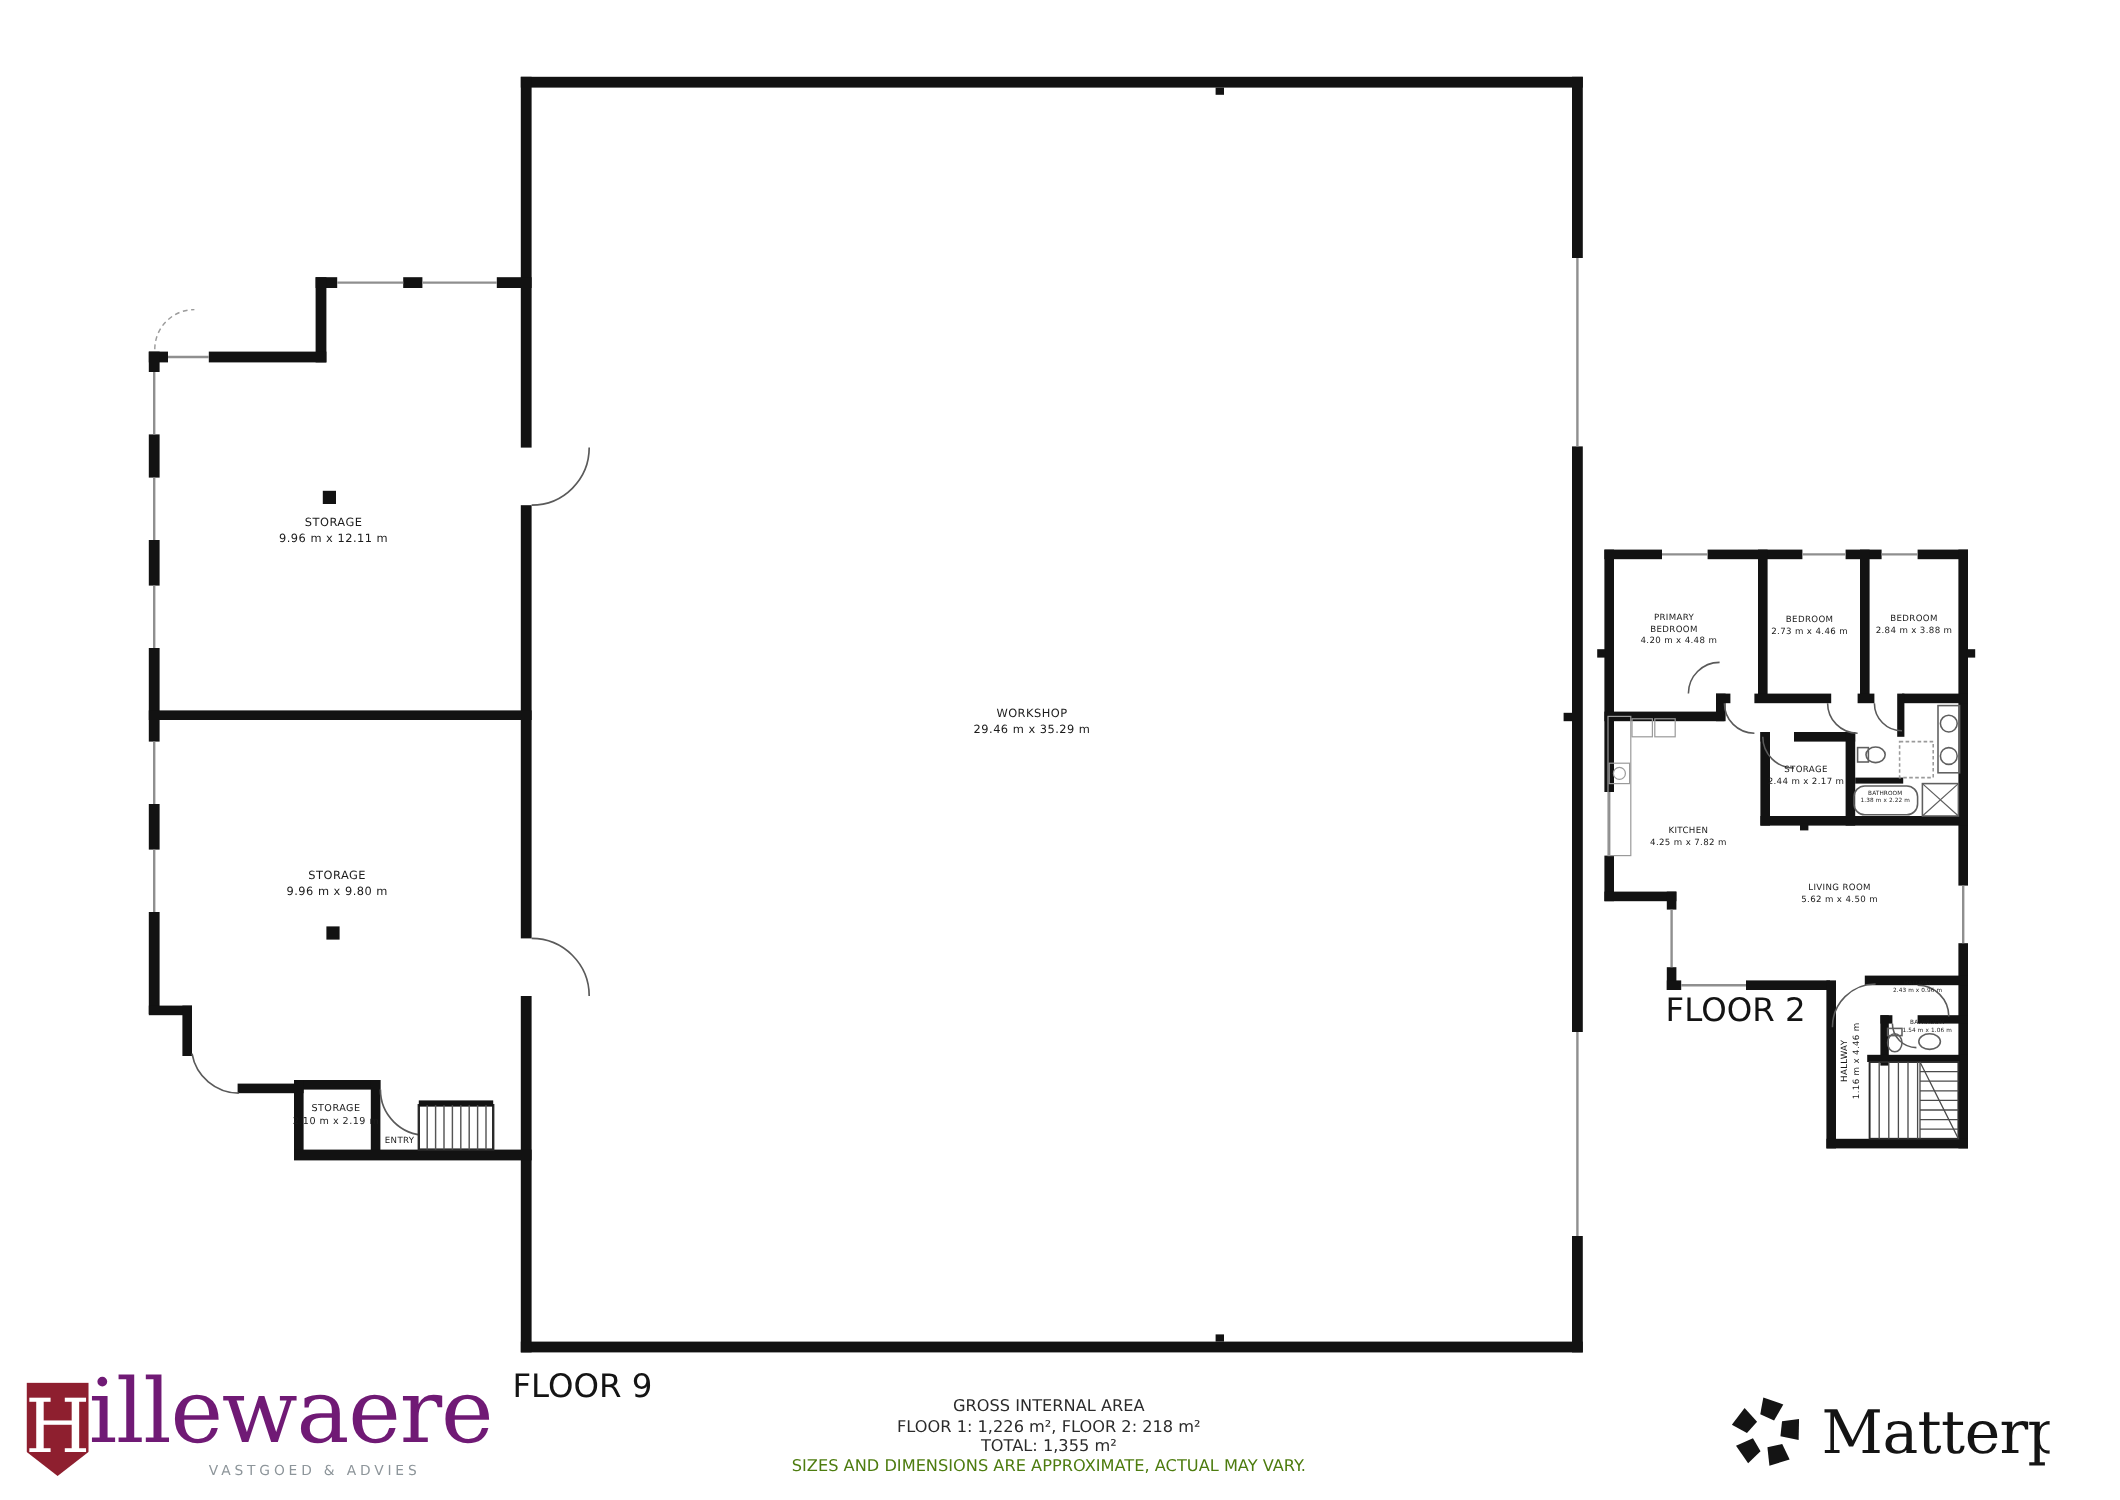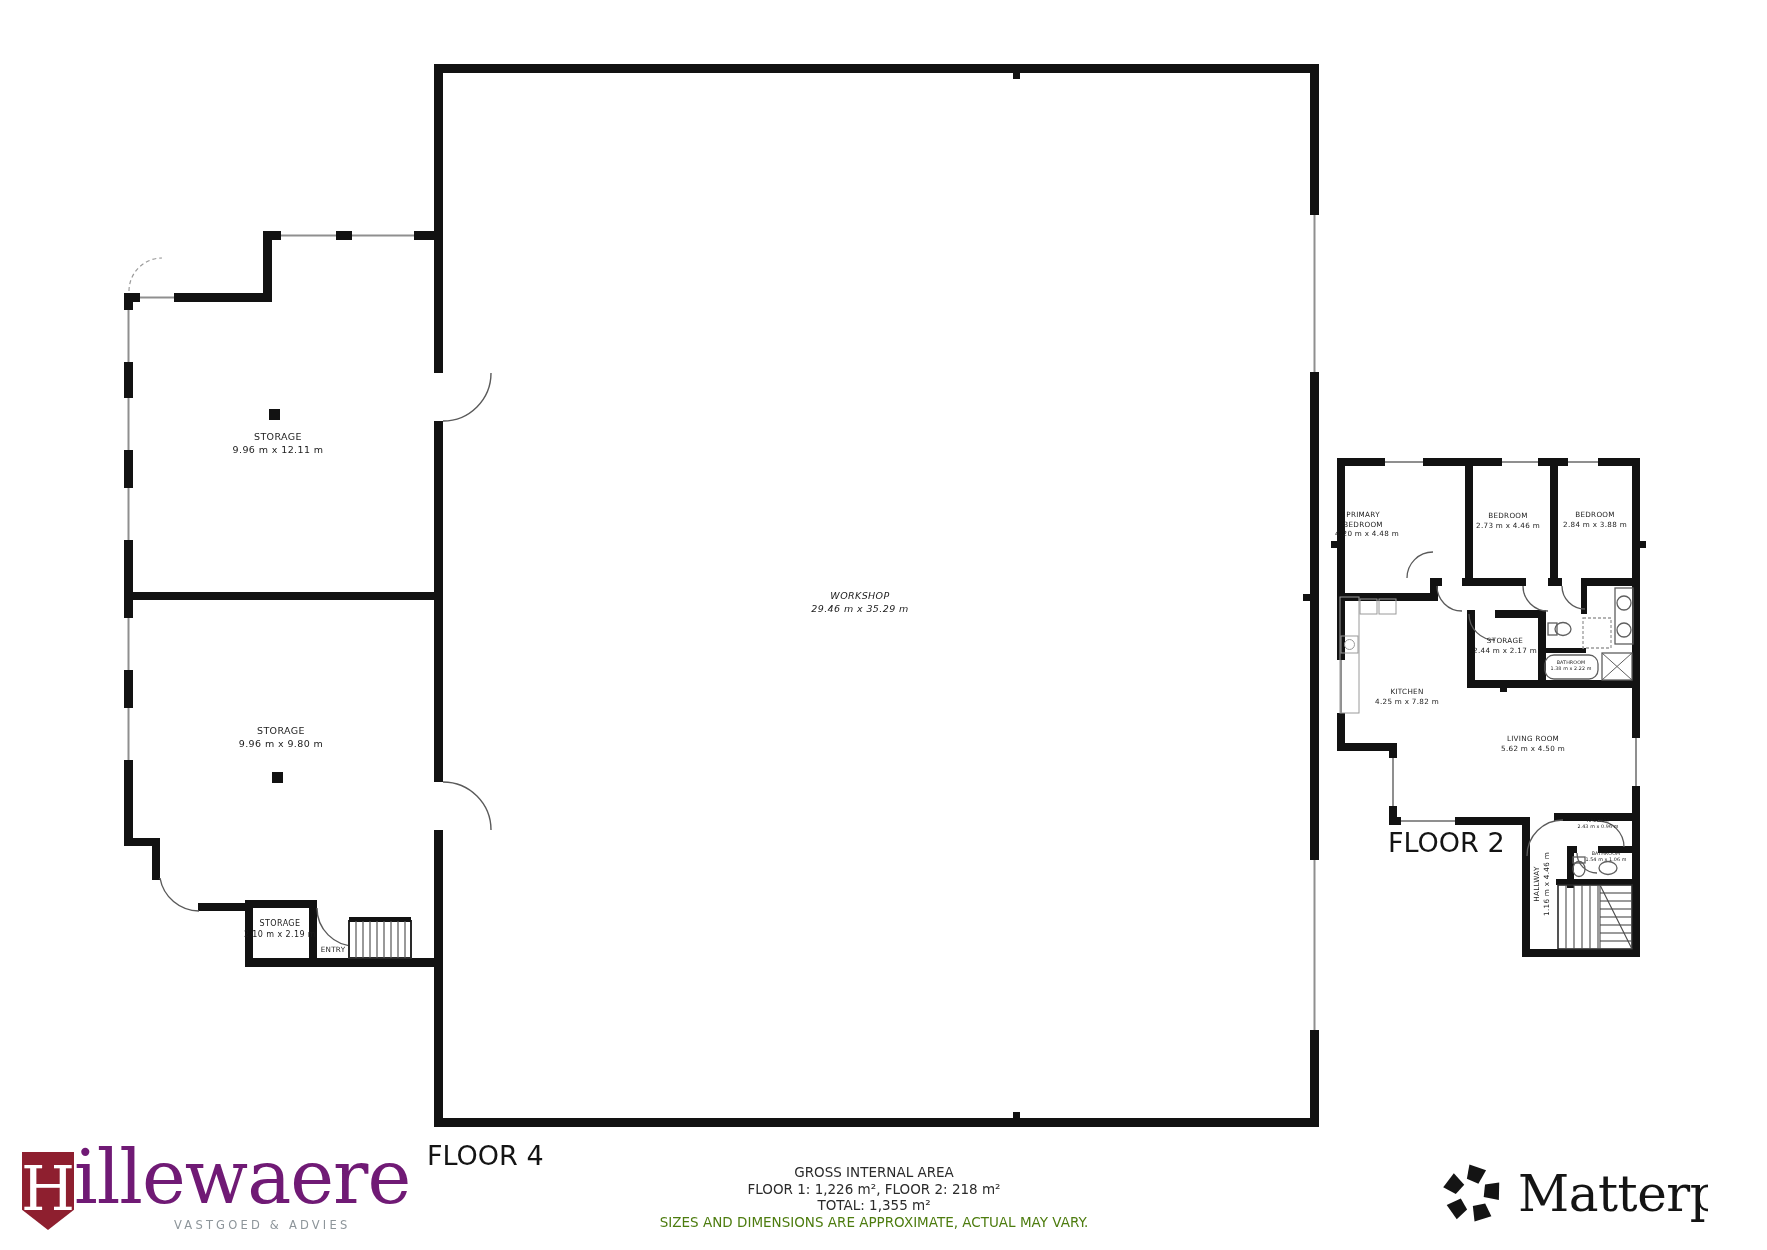--- a/index.html
+++ b/index.html
@@ -232,33 +232,33 @@
   </svg>
 
   <div class="rlabel fs9" style="left:278px;top:443px;">
     <span class="nm">STORAGE</span>
     <span class="dm">9.96 m x 12.11 m</span>
   </div>
   <div class="rlabel fs9" style="left:281px;top:737px;">
     <span class="nm">STORAGE</span>
     <span class="dm">9.96 m x 9.80 m</span>
   </div>
-  <div class="rlabel fs9" style="left:860px;top:602px;font-style:italic;">
+  <div class="rlabel fs9" style="left:860px;top:602px;">
     <span class="nm">WORKSHOP</span>
     <span class="dm">29.46 m x 35.29 m</span>
   </div>
   <div class="rlabel fs8" style="left:280px;top:929px;">
     <span class="nm">STORAGE</span>
     <span class="dm">2.10 m x 2.19 m</span>
   </div>
   <div class="rlabel fs7" style="left:333px;top:950px;">
     <span class="nm">ENTRY</span>
   </div>
 
-  <div class="rlabel fs7" style="left:1367px;top:524px;">
+  <div class="rlabel fs7" style="left:1399px;top:524px;">
     <span class="nm wrap">PRIMARY BEDROOM</span>
     <span class="dm">4.20 m x 4.48 m</span>
   </div>
   <div class="rlabel fs7" style="left:1508px;top:521px;">
     <span class="nm">BEDROOM</span>
     <span class="dm">2.73 m x 4.46 m</span>
   </div>
   <div class="rlabel fs7" style="left:1595px;top:520px;">
     <span class="nm">BEDROOM</span>
     <span class="dm">2.84 m x 3.88 m</span>
@@ -285,21 +285,21 @@
   </div>
   <div class="rlabel fs5" style="left:1606px;top:857px;">
     <span class="nm">BATHROOM</span>
     <span class="dm">1.54 m x 1.06 m</span>
   </div>
   <div class="rlabel fs7 vert" style="left:1542px;top:884px;">
     <span class="nm">HALLWAY</span>
     <span class="dm">1.16 m x 4.46 m</span>
   </div>
 
-  <div class="floor-title" style="left:427px;top:1140px;">FLOOR 4</div>
+  <div class="floor-title" style="left:427px;top:1140px;">FLOOR 9</div>
   <div class="floor-title" style="left:1388px;top:827px;">FLOOR 2</div>
 
   <div class="footer">
     <div>GROSS INTERNAL AREA</div>
     <div>FLOOR 1: 1,226 m², FLOOR 2: 218 m²</div>
     <div>TOTAL: 1,355 m²</div>
     <div class="disclaimer">SIZES AND DIMENSIONS ARE APPROXIMATE, ACTUAL MAY VARY.</div>
   </div>
 
   <div class="hw-logo">

